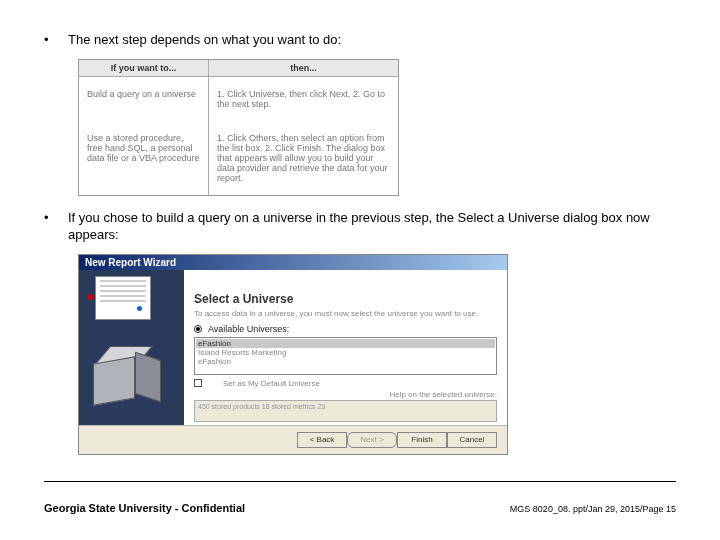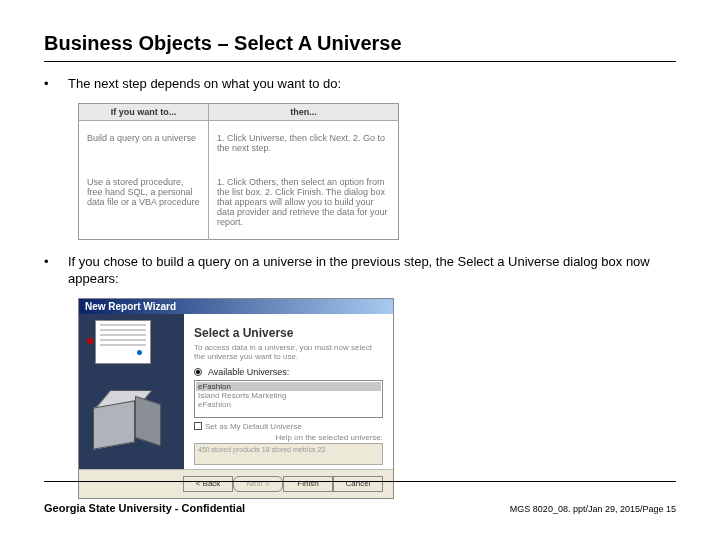--- a/index.html
+++ b/index.html
@@ -7,59 +7,58 @@
   .slide { padding: 32px 44px 0 44px; }
   .title { font-size: 20px; font-weight: bold; color: #000; border-bottom: 1.5px solid #000; padding-bottom: 6px; margin-bottom: 14px; }
   .bullet-row { display: flex; margin-bottom: 10px; }
   .bullet-mark { width: 24px; font-size: 13px; color: #000; flex-shrink: 0; }
   .bullet-text { font-size: 13px; color: #000; line-height: 1.3; }
   .table-img { margin: 4px 0 14px 34px; border: 1px solid #999; border-collapse: collapse; font-size: 9px; color: #666; background: #fff; }
   .table-img th { background: #e8e8e8; text-align: center; padding: 3px 8px; font-weight: bold; color: #333; border-bottom: 1px solid #aaa; filter: blur(0.5px); }
   .table-img td { padding: 12px 8px; vertical-align: top; filter: blur(0.7px); color: #777; }
   .col1 { width: 130px; border-right: 1px solid #aaa; }
   .col2 { width: 190px; }
-  .wizard { margin: 4px 0 0 34px; width: 316px; border: 1px solid #888; background: #ece9d8; font-size: 9px; }
+  .wizard { margin: 4px 0 0 34px; width: 430px; border: 1px solid #888; background: #ece9d8; font-size: 9px; }
   .wizard-title { background: linear-gradient(to right, #0a246a, #a6caf0); color: #fff; padding: 2px 6px; font-weight: bold; font-size: 10px; }
   .wizard-body { display: flex; height: 155px; }
   .wizard-left { width: 105px; background: #2a3a5a; position: relative; overflow: hidden; }
   .wizard-graphic { position: absolute; top: 6px; left: 6px; width: 90px; height: 140px; }
   .paper { position: absolute; top: 0; left: 10px; width: 56px; height: 44px; background: #fff; border: 1px solid #888; }
   .paper .line { height: 2px; background: #ccc; margin: 3px 4px; }
   .dot-r { position: absolute; top: 18px; left: 2px; width: 6px; height: 6px; background: #c00; border-radius: 50%; }
   .dot-b { position: absolute; top: 30px; left: 52px; width: 5px; height: 5px; background: #06c; border-radius: 50%; }
   .cube { position: absolute; bottom: 4px; left: 8px; width: 70px; height: 70px; }
   .face { position: absolute; background: #b0b4ba; border: 1px solid #555; }
   .f1 { width: 42px; height: 42px; top: 18px; left: 0; transform: skewY(-10deg); }
   .f2 { width: 26px; height: 42px; top: 14px; left: 42px; transform: skewY(18deg); background: #8a8e96; }
   .f3 { width: 42px; height: 18px; top: 4px; left: 10px; transform: skewX(-40deg); background: #d4d6da; }
-  .wizard-right { flex: 1; background: #fff; padding: 12px 10px; color: #555; }
+  .wizard-right { flex: 1; background: #fff; padding: 22px 10px; color: #555; }
   .wr-title { font-size: 12px; font-weight: bold; color: #333; margin-bottom: 3px; }
   .wr-sub { font-size: 8px; color: #888; filter: blur(0.6px); margin-bottom: 6px; }
   .radio-row { display: flex; align-items: center; gap: 6px; font-size: 9px; color: #222; margin-bottom: 3px; }
   .radio { width: 8px; height: 8px; border: 1px solid #333; border-radius: 50%; display: inline-flex; align-items: center; justify-content: center; }
   .radio.sel::after { content: ""; width: 4px; height: 4px; background: #000; border-radius: 50%; display: block; }
   .listbox { border: 1px solid #888; background: #fff; height: 38px; font-size: 8px; color: #888; padding: 1px; margin-bottom: 4px; }
   .listbox .selrow { background: #c8c8c8; color: #333; padding: 0 2px; filter: blur(0.6px); }
   .listbox .row { padding: 0 2px; filter: blur(0.7px); }
-  .chk-row { display: flex; align-items: center; gap: 3px; font-size: 8px; color: #888; margin-bottom: 2px; filter: blur(0.4px); }
+  .chk-row { display: flex; align-items: center; gap: 21px; font-size: 8px; color: #888; margin-bottom: 2px; filter: blur(0.4px); }
   .chk { width: 8px; height: 8px; border: 1px solid #555; background: #fff; }
   .help-label { font-size: 8px; color: #888; filter: blur(0.5px); margin-bottom: 1px; text-align: right; }
   .help-box { border: 1px solid #aaa; background: #ece9d8; height: 22px; font-size: 7px; color: #999; padding: 2px 3px; filter: blur(0.7px); overflow: hidden; }
   .wizard-buttons { display: flex; justify-content: flex-end; gap: 0; padding: 6px 10px; border-top: 1px solid #bbb; }
   .wbtn { width: 50px; height: 16px; background: #ece9d8; border: 1px solid #888; font-size: 8px; text-align: center; line-height: 14px; color: #333; }
   .wbtn.disabled { color: #999; border-radius: 6px; }
   .footer { position: absolute; bottom: 26px; left: 44px; right: 44px; border-top: 1.5px solid #000; padding-top: 20px; display: flex; justify-content: space-between; align-items: flex-end; }
   .foot-left { font-size: 11px; font-weight: bold; }
   .foot-right { font-size: 9px; color: #000; }
 </style>
 </head>
 <body>
 
 <div class="slide">
-  <div class="title">Business Objects – Select A Universe</div>
 
   <div class="bullet-row">
     <div class="bullet-mark">•</div>
     <div class="bullet-text">The next step depends on what you want to do:</div>
   </div>
 
   <table class="table-img">
     <tbody>
         <tr>
       <th class="col1">If you want to...</th>

